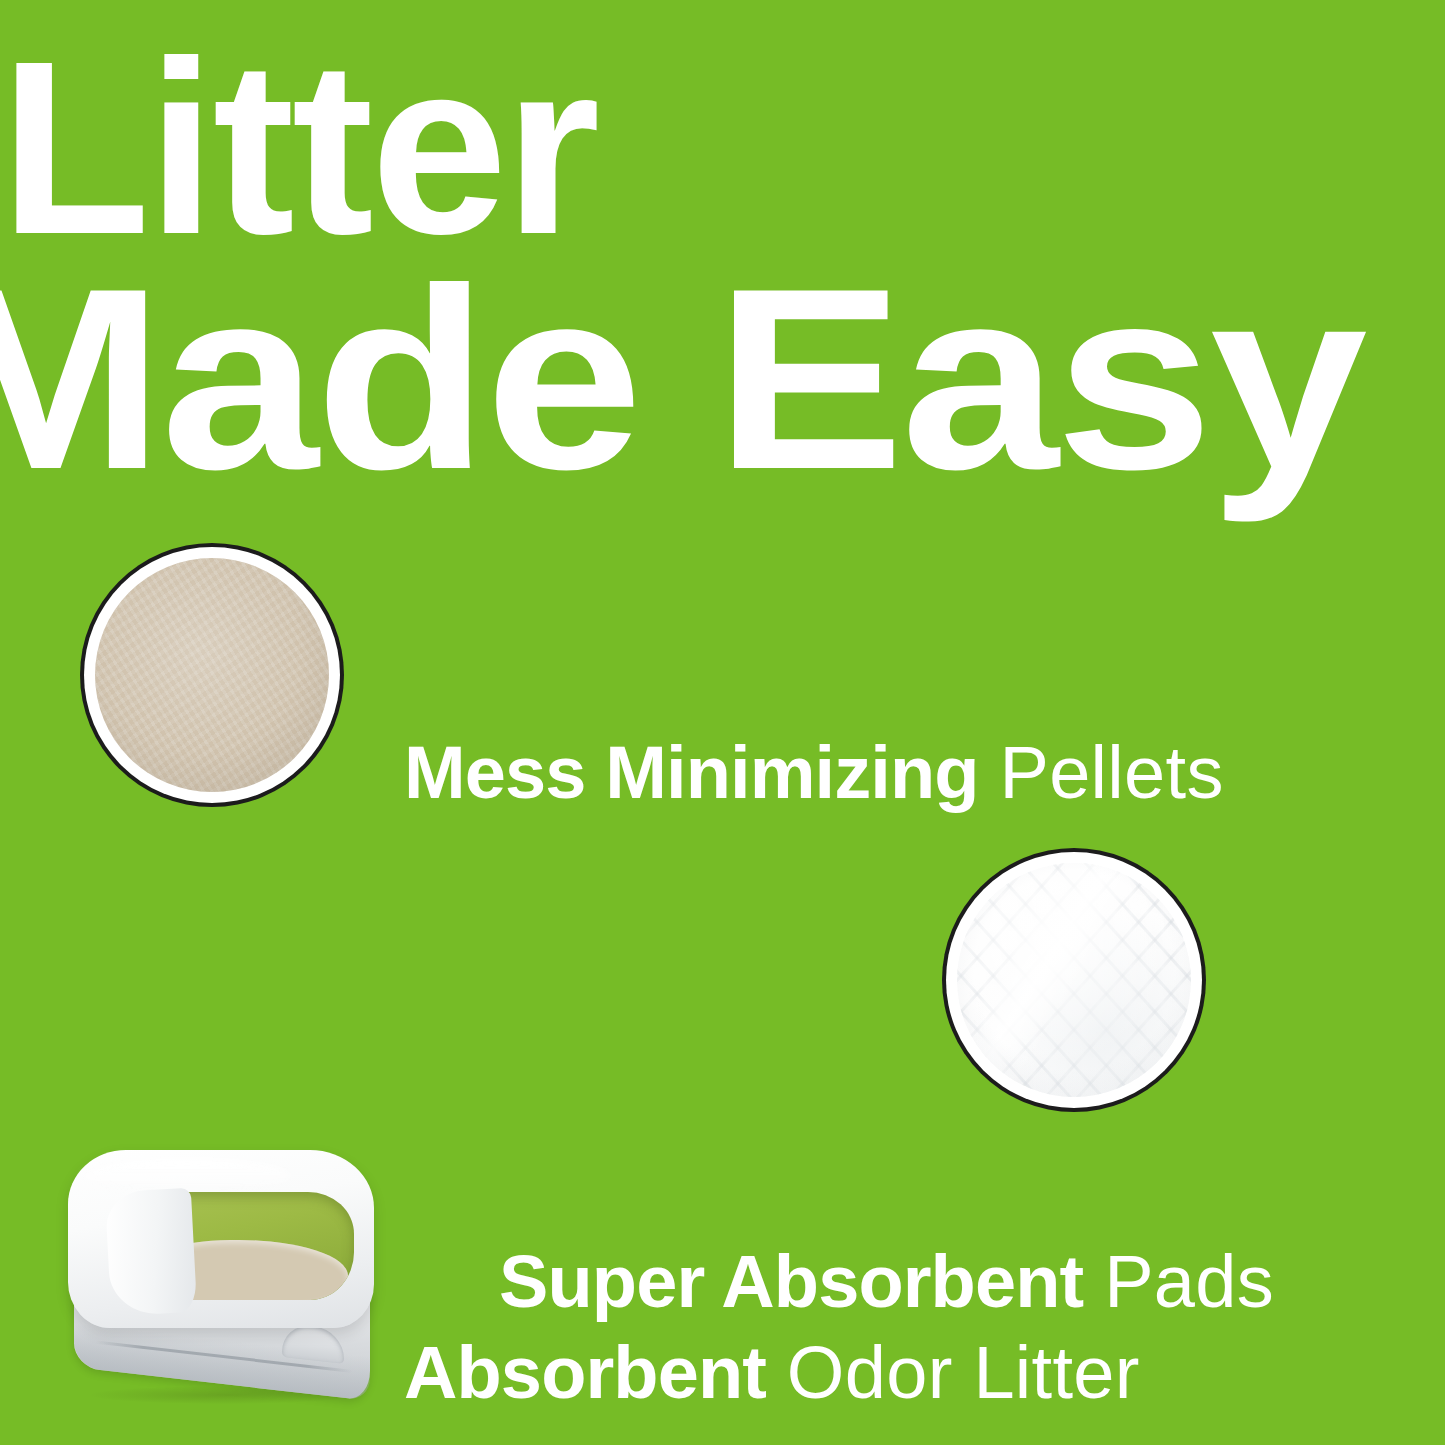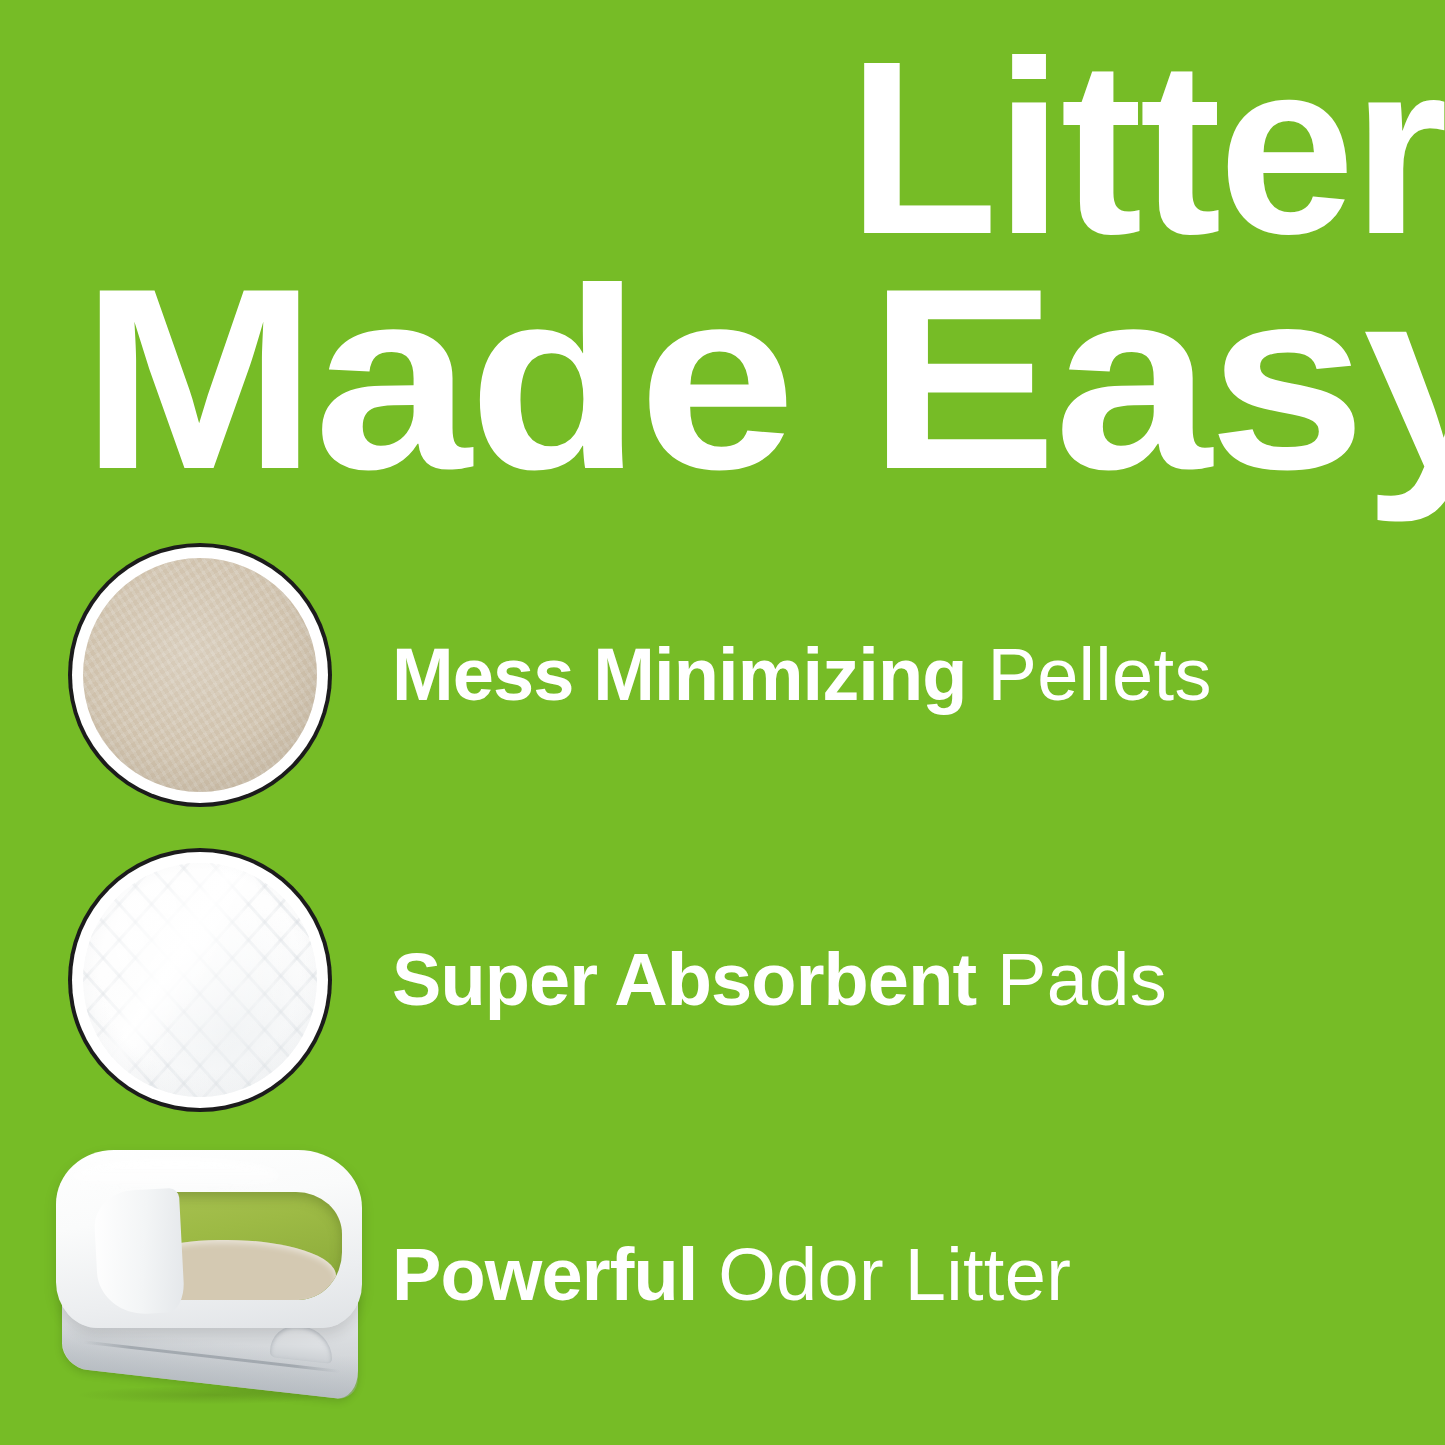--- a/index.html
+++ b/index.html
@@ -19,21 +19,21 @@
     font-family: "Liberation Sans", sans-serif;
     -webkit-font-smoothing: antialiased;
   }
 
   
   .headline {
     position: absolute;
     left: 0;
     top: 34px;
     width: 1445px;
-    text-align: right;
+    text-align: left;
     color: #ffffff;
     user-select: none;
   }
   .headline-line {
     display: block;
     font-weight: 700;
     letter-spacing: -0.012em;
     white-space: nowrap;
     color: #ffffff;
   }
@@ -45,28 +45,28 @@
   .headline-line-2 {
     font-size: 258px;
     line-height: 0.96;
     transform: scaleX(1.10);
     margin-top: -8px;
   }
 
   
   .feature-row {
     position: absolute;
-    left: 0;
+    left: 12px;
     width: 1262px;
     height: 270px;
     display: flex;
-    align-items: center;
+    align-items: flex-end;
   }
   #row-pellets { top: 540px; }
-  #row-pads    { top: 845px; }
+  #row-pads    { top: 845px; flex-direction: column; }
   #row-odor    { top: 1140px; }
 
   .feature-media {
     position: relative;
     width: 400px;
     height: 270px;
     flex: 0 0 400px;
   }
 
   .feature-label {
@@ -406,17 +406,17 @@
         <div class="lb-rim">
           <div class="lb-rim-hi"></div>
           <div class="lb-cavity">
             <div class="lb-litter"></div>
           </div>
           <div class="lb-inner-wall"></div>
         </div>
       </div>
     </div>
     <div class="feature-label">
-      <span class="lab-strong">Powerful</span><span class="lab-light"> Odor Litter</span>
+      <span class="lab-strong">Absorbent</span><span class="lab-light"> Odor Litter</span>
     </div>
   </div>
 
 </div>
 
 </body></html>

